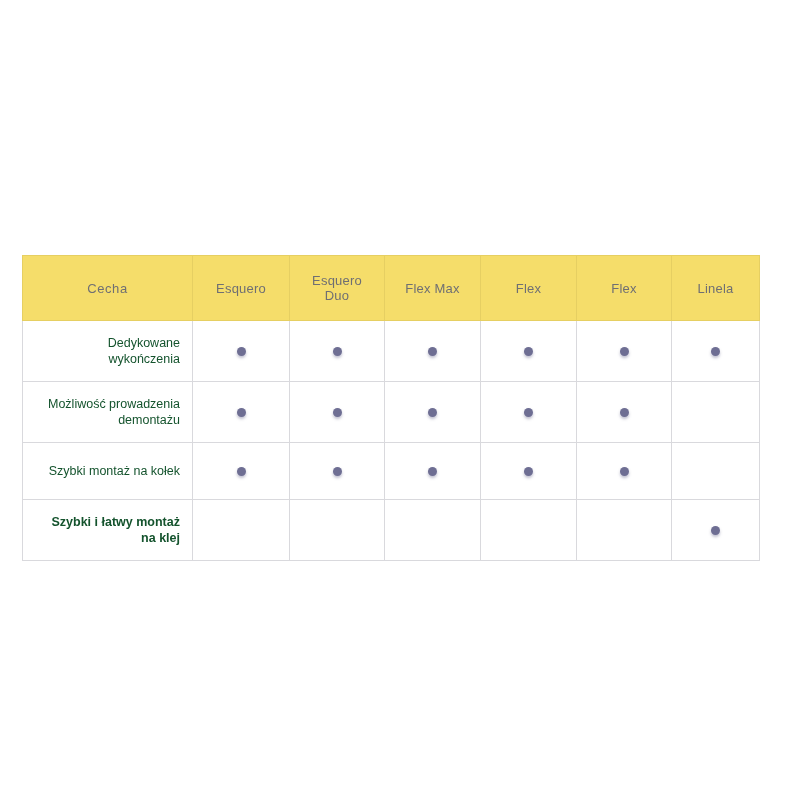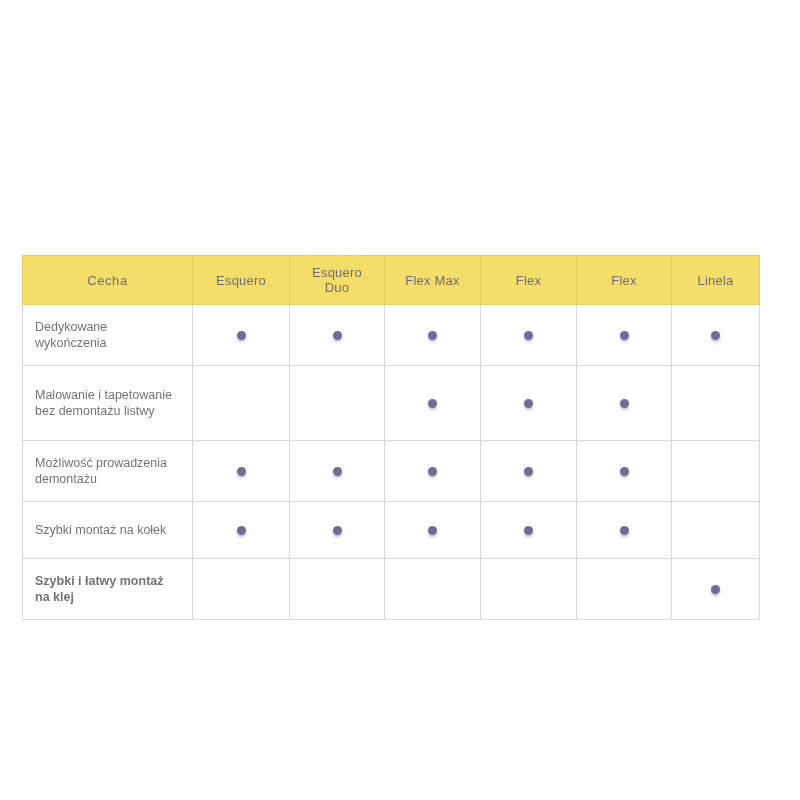--- a/index.html
+++ b/index.html
@@ -24,21 +24,21 @@
 
   table.comparison {
     border-collapse: collapse;
     table-layout: fixed;
     width: 738px;
   }
 
   table.comparison th,
   table.comparison td {
     border: 1px solid #d9d9dd;
-    padding: 0;
+    padding: 8px;
     vertical-align: middle;
     text-align: center;
   }
 
   
   table.comparison thead th {
     background: #f5dd6a;
     color: #6f6f73;
     font-weight: normal;
     font-size: 13px;
@@ -54,25 +54,25 @@
   
   col.c0 { width: 170px; }
   col.c1 { width: 97px; }
   col.c2 { width: 95px; }
   col.c3 { width: 96px; }
   col.c4 { width: 96px; }
   col.c5 { width: 95px; }
   col.c6 { width: 88px; }
 
   table.comparison tbody td.feature {
-    color: #737373;
+    color: #14532d;
     font-size: 12.5px;
     line-height: 16px;
     padding: 8px 12px;
-    text-align: left;
+    text-align: right;
   }
 
   table.comparison tbody td.mark {
     height: 100%;
   }
 
   .dot {
     width: 9px;
     height: 9px;
     border-radius: 50%;
@@ -117,29 +117,20 @@
       <tr class="row-h1">
         <td class="feature">Dedykowane wykończenia</td>
         <td class="mark"><span class="dot"></span></td>
         <td class="mark"><span class="dot"></span></td>
         <td class="mark"><span class="dot"></span></td>
         <td class="mark"><span class="dot"></span></td>
         <td class="mark"><span class="dot"></span></td>
         <td class="mark"><span class="dot"></span></td>
       </tr>
 
-      <tr class="row-h2">
-        <td class="feature">Malowanie i tapetowanie bez demontażu listwy</td>
-        <td class="mark"></td>
-        <td class="mark"></td>
-        <td class="mark"><span class="dot"></span></td>
-        <td class="mark"><span class="dot"></span></td>
-        <td class="mark"><span class="dot"></span></td>
-        <td class="mark"></td>
-      </tr>
 
       <tr class="row-h3">
         <td class="feature">Możliwość prowadzenia demontażu</td>
         <td class="mark"><span class="dot"></span></td>
         <td class="mark"><span class="dot"></span></td>
         <td class="mark"><span class="dot"></span></td>
         <td class="mark"><span class="dot"></span></td>
         <td class="mark"><span class="dot"></span></td>
         <td class="mark"></td>
       </tr>

